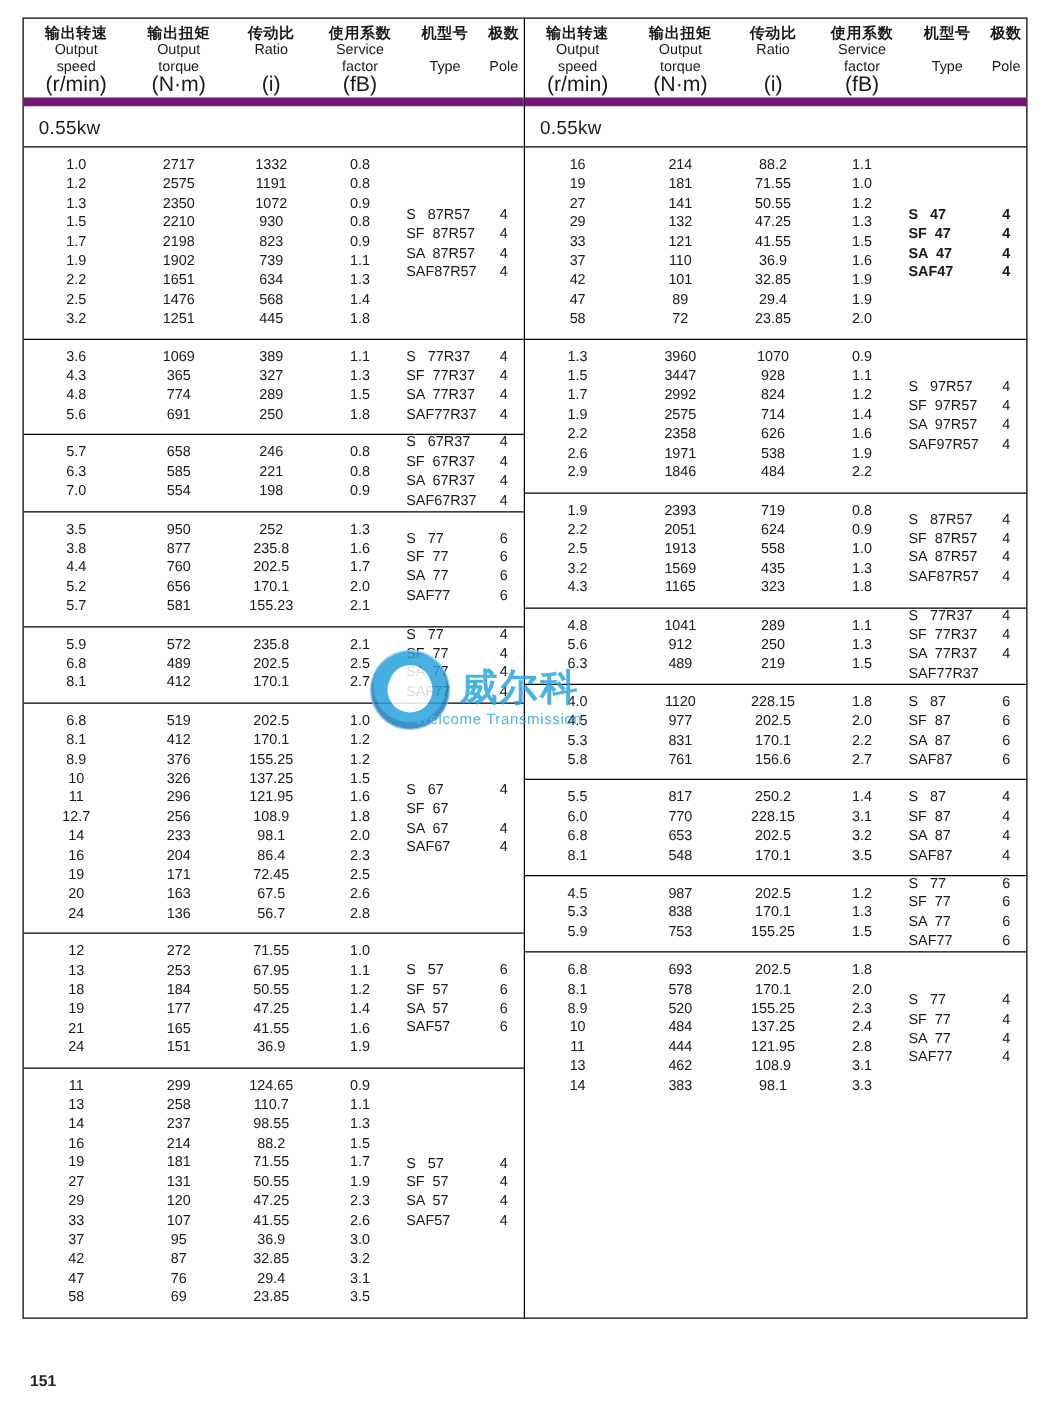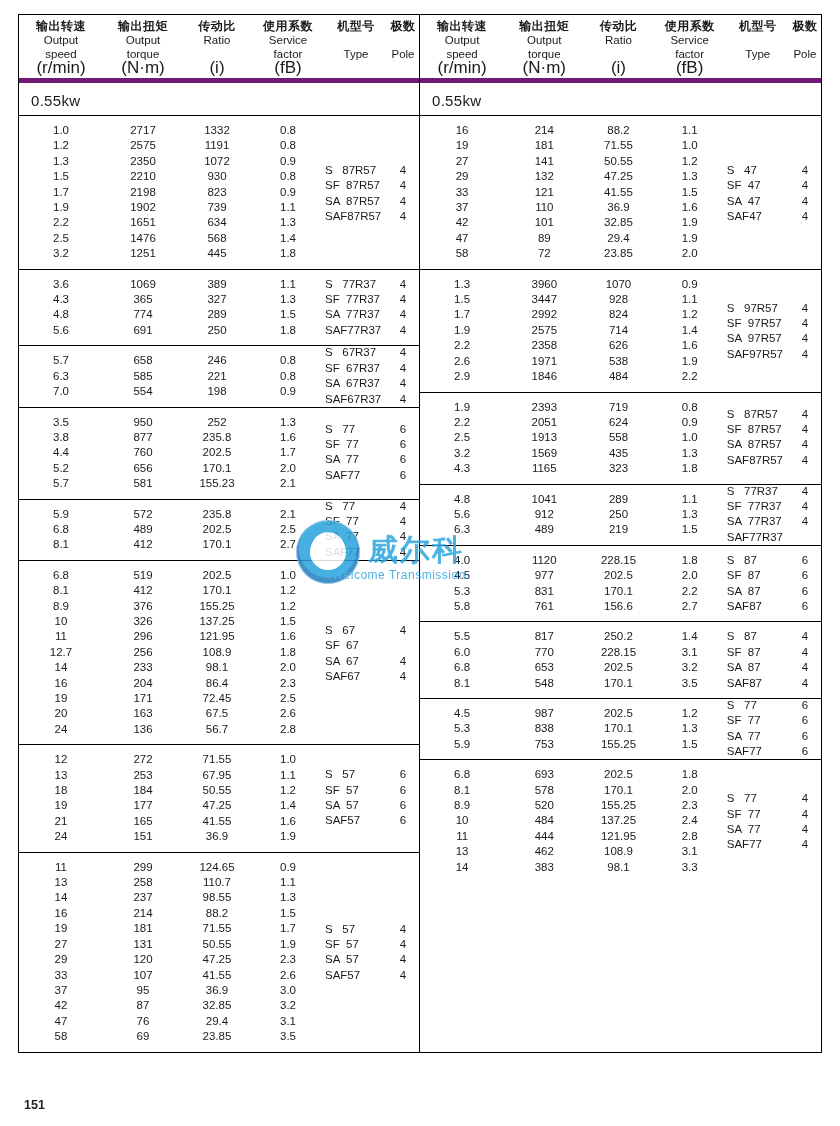--- a/index.html
+++ b/index.html
@@ -23,21 +23,21 @@
   }
   .col{
     width:50%;
     box-sizing:border-box;
   }
   .col.left{border-right:1px solid #000;}
 
   
   .hdr{
     display:flex;
-    border-bottom:5px solid #701a75;
+    border-bottom:7px solid #701a75;
     padding:4px 0 3px 0;
   }
   .hdr .hcell{
     text-align:center;
     font-size:11.5px;
     line-height:14px;
     box-sizing:border-box;
   }
   .hdr .cn{font-size:12px;font-weight:bold;letter-spacing:0.5px;}
   .hdr .en{font-size:11.5px;}
@@ -882,21 +882,21 @@
               <div class="v6"></div>
             </div>
             <div class="row">
               <div class="v1">58</div>
               <div class="v2">72</div>
               <div class="v3">23.85</div>
               <div class="v4">2.0</div>
               <div class="v5"></div>
               <div class="v6"></div>
             </div>
-            <div class="typeblock" style="top: 47px;">
+            <div class="typeblock" style="top: 47px; font-weight: bold;">
               <div class="trow">
                 <div class="tname">S   47</div>
                 <div class="tpole">4</div>
               </div>
               <div class="trow">
                 <div class="tname">SF  47</div>
                 <div class="tpole">4</div>
               </div>
               <div class="trow">
                 <div class="tname">SA  47</div>

